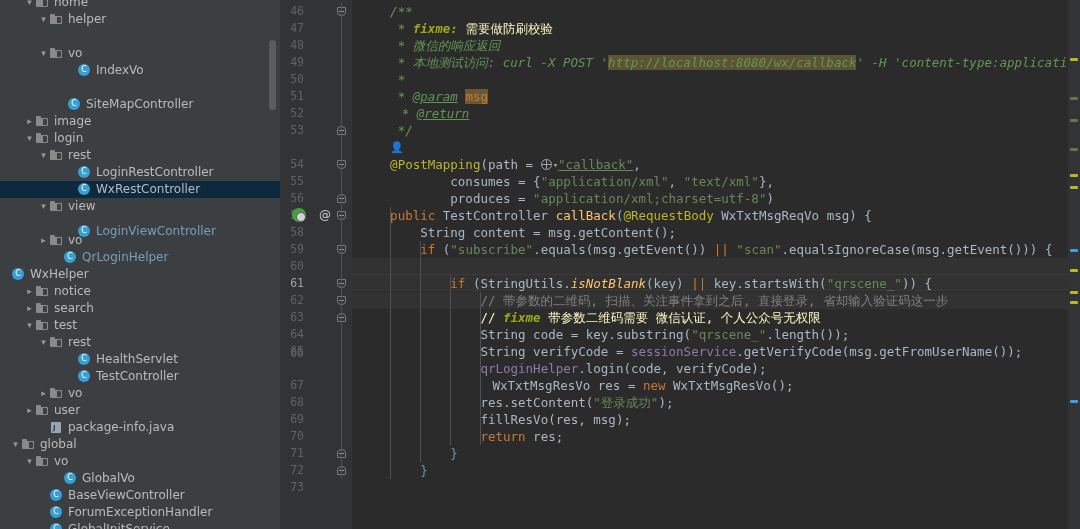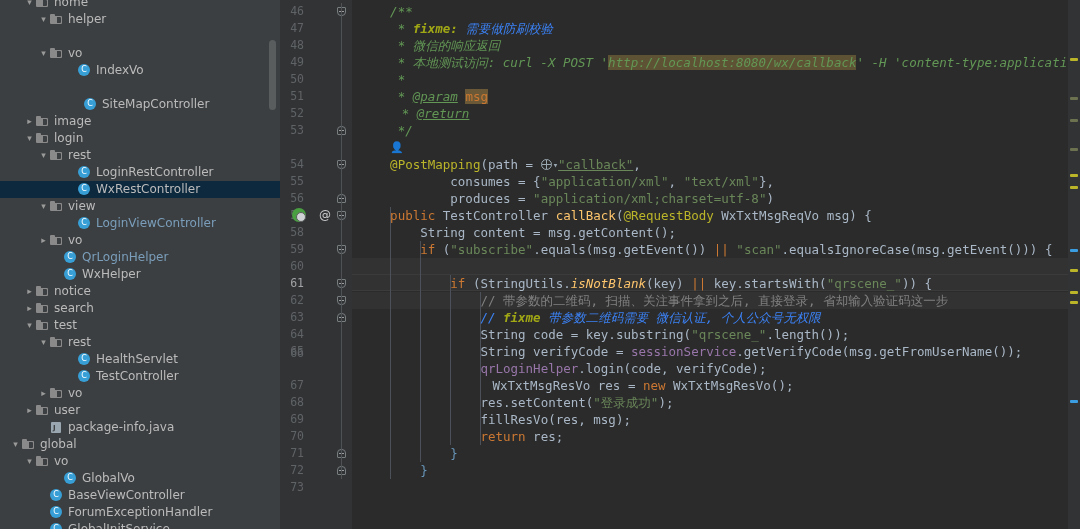--- a/index.html
+++ b/index.html
@@ -224,21 +224,21 @@
   }
 
   
   .kw { color: #cc7832; }
   .str { color: #6a8759; }
   .num { color: #6897bb; }
   .cmt { color: #808080; }
   .doc { color: #629755; font-style: italic; }
   .docTag { color: #629755; font-style: italic; text-decoration: underline; }
   .todo { color: #a1a815; font-weight: bold; font-style: italic; }
-  .todoTxt { color: #3b82f6; font-style: italic; }
+  .todoTxt { color: #fef9c3; }
   .anno { color: #bbb529; }
   .fn { color: #ffc66d; }
   .fld { color: #9876aa; }
   .sm { color: #ffc66d; font-style: italic; }
   .ident { color: #a9b7c6; }
   .hl-search { background: #5d5233; }
   .hl-param { background: #6b5836; color: #cc7832; }
   .ulink { text-decoration: underline; }
 
   .inlay {
@@ -316,21 +316,21 @@
           <span class="ic ic-folder">
             <i></i>
           </span>
           <span class="tree-label">vo</span>
         </div>
         <div class="tree-row" style="position:absolute;left:0;right:0;top:62px;padding-left:66px">
           <span class="arrow none"></span>
           <span class="ic ic-class"></span>
           <span class="tree-label">IndexVo</span>
         </div>
-        <div class="tree-row" style="position:absolute;left:0;right:0;top:96px;padding-left:72px">
+        <div class="tree-row" style="position:absolute;left:0;right:0;top:96px;padding-left:56px">
           <span class="arrow none"></span>
           <span class="ic ic-class"></span>
           <span class="tree-label">SiteMapController</span>
         </div>
         <div class="tree-row" style="position:absolute;left:0;right:0;top:113px;padding-left:24px">
           <span class="arrow">▸</span>
           <span class="ic ic-folder">
             <i></i>
           </span>
           <span class="tree-label">image</span>
@@ -359,38 +359,38 @@
           <span class="ic ic-class"></span>
           <span class="tree-label">WxRestController</span>
         </div>
         <div class="tree-row" style="position:absolute;left:0;right:0;top:198px;padding-left:38px">
           <span class="arrow">▾</span>
           <span class="ic ic-folder">
             <i></i>
           </span>
           <span class="tree-label">view</span>
         </div>
-        <div class="tree-row dim" style="position:absolute;left:0;right:0;top:215px;padding-left:66px">
+        <div class="tree-row dim" style="position:absolute;left:0;right:0;top:223px;padding-left:66px">
           <span class="arrow none"></span>
           <span class="ic ic-class"></span>
           <span class="tree-label">LoginViewController</span>
         </div>
         <div class="tree-row" style="position:absolute;left:0;right:0;top:232px;padding-left:38px">
           <span class="arrow">▸</span>
           <span class="ic ic-folder">
             <i></i>
           </span>
           <span class="tree-label">vo</span>
         </div>
         <div class="tree-row dim" style="position:absolute;left:0;right:0;top:249px;padding-left:52px">
           <span class="arrow none"></span>
           <span class="ic ic-class"></span>
           <span class="tree-label">QrLoginHelper</span>
         </div>
-        <div class="tree-row" style="position:absolute;left:0;right:0;top:266px;padding-left:52px">
+        <div class="tree-row" style="position:absolute;left:0;right:0;top:266px;">
           <span class="arrow none"></span>
           <span class="ic ic-class"></span>
           <span class="tree-label">WxHelper</span>
         </div>
         <div class="tree-row" style="position:absolute;left:0;right:0;top:283px;padding-left:24px">
           <span class="arrow">▸</span>
           <span class="ic ic-folder">
             <i></i>
           </span>
           <span class="tree-label">notice</span>

